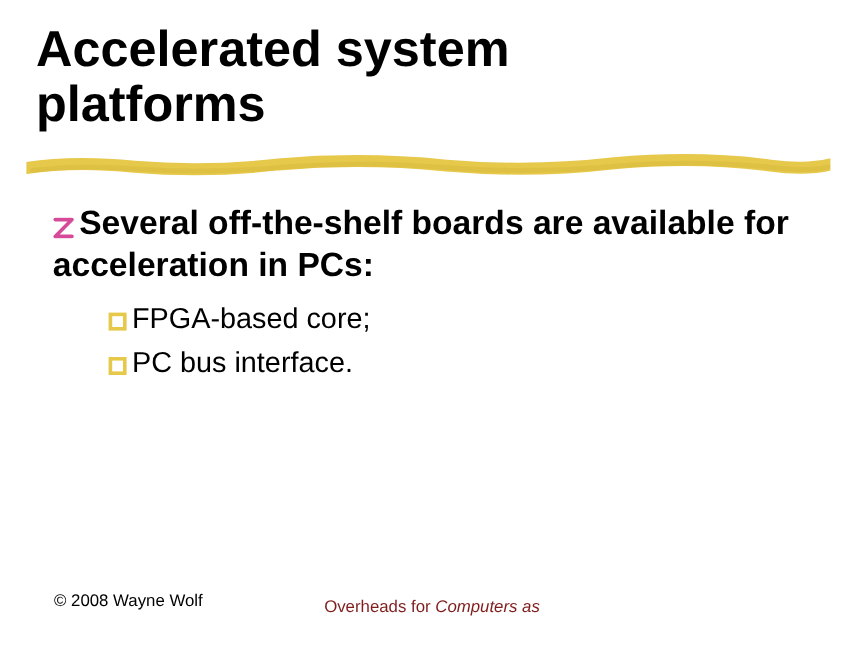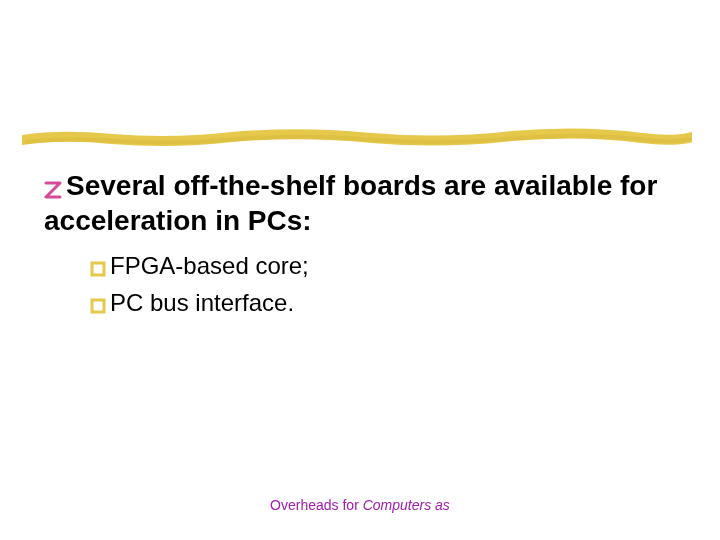--- a/index.html
+++ b/index.html
@@ -76,33 +76,35 @@
     font-size: 14px;
     color: #000;
   }
   .footer-center {
     position: absolute;
     left: 0;
     right: 0;
     bottom: 26px;
     text-align: center;
     font-size: 14px;
-    color: #a21caf;
+    color: #7f1d1d;
     line-height: 1.2;
   }
   .footer-center sup {
     font-size: 9px;
     vertical-align: super;
   }
 </style>
 </head>
 <body>
 
 <div class="slide">
 
+  <div class="title">Accelerated system
+platforms</div>
 
   <div class="underline">
     <svg width="670" height="22" viewBox="0 0 670 22">
       <path d="M 0 14 Q 40 8 90 13 Q 150 18 210 11 Q 280 5 350 12 Q 420 18 490 10 Q 560 4 620 12 Q 650 16 670 11" stroke="#e6c84a" stroke-width="10" fill="none" stroke-linecap="round"></path>
       <path d="M 5 16 Q 45 11 95 15 Q 155 19 215 13 Q 285 8 355 14 Q 425 19 495 12 Q 565 7 625 14 Q 652 17 668 13" stroke="#d9bb3f" stroke-width="4" fill="none" stroke-linecap="round" opacity="0.6"></path>
     </svg>
   </div>
 
   <div class="bullet-main" style="top:168px;font-weight:bold;">
     <span class="icon">
@@ -121,18 +123,19 @@
   </div>
 
   <div class="bullet-sub" style="top:250px;">
     <span class="icon">
       <svg width="16" height="16" viewBox="0 0 16 16">
         <rect x="2" y="2" width="12" height="12" fill="none" stroke="#e6c84a" stroke-width="3"></rect>
       </svg>
     </span><span>FPGA-based core;</span>
   </div>
 
+  <div class="footer-left">© 2008 Wayne Wolf</div>
 
   <div class="footer-center">
       <div>Overheads for <span style="font-style:italic">Computers as</span></div>
     </div>
 
 </div>
 
 </body></html>

